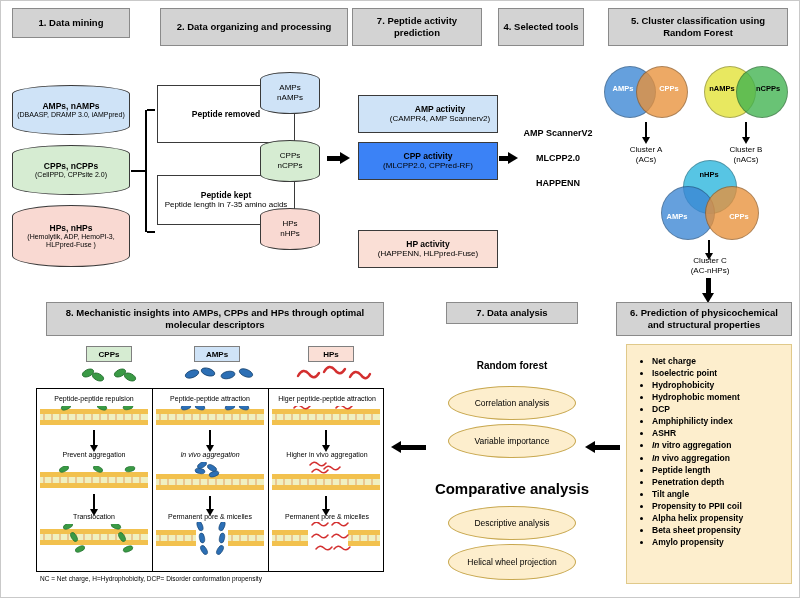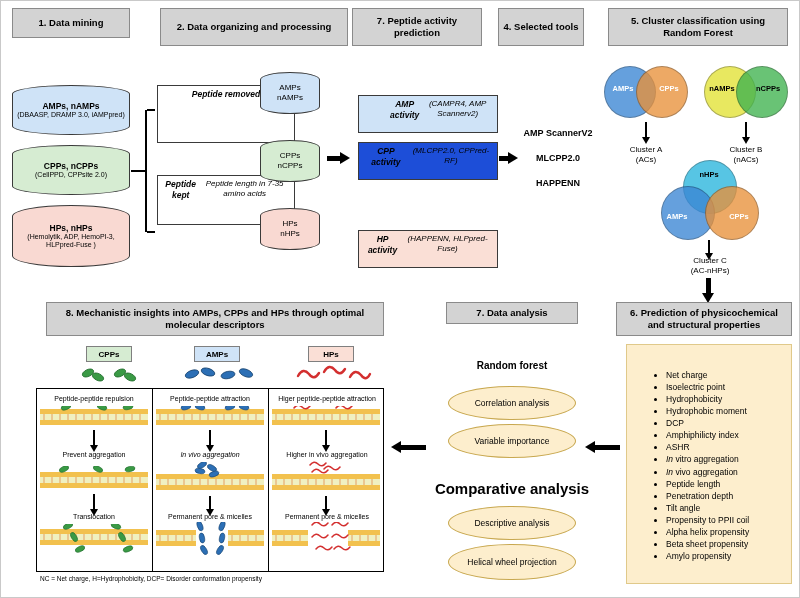--- a/index.html
+++ b/index.html
@@ -24,46 +24,46 @@
     text-align:center;font-size:8px;line-height:1.2;padding:2px;
   }
   .cyl b{font-size:8.5px;font-weight:bold;display:block;}
   .cyl .sub{font-size:7px;}
   .cyl-blue{background:#cfe3f7;}
   .cyl-green{background:#d6ecd2;}
   .cyl-red{background:#f9d9d2;}
   .cyl-sm{font-size:8px;}
   .box{
     border:1px solid #3a3a3a;
-    display:flex;justify-content:center;
-    text-align:center;font-size:8px;line-height:1.25;padding:3px 4px;font-style:italic;
+    display:flex;flex-direction:column;justify-content:center;
+    text-align:center;font-size:8px;line-height:1.25;padding:3px 4px;
   }
   .box .t{font-weight:bold;font-size:8.5px;}
   .box-blue{background:#cfe3f7;padding-left:28px;}
-  .box-green{background:#1d4ed8;}
+  .box-green{background:#3b82f6;}
   .box-red{background:#fadfd6;margin-top:40px;}
   .box-white{background:#ffffff;}
   .plain{font-size:8px;line-height:1.3;text-align:center;}
   .bold{font-weight:bold;}
   .italic{font-style:italic;}
   .arrow-r{position:absolute;background:#000;height:5px;}
   .arrow-r:after{content:"";position:absolute;right:-9px;top:-4px;border-left:10px solid #000;border-top:6.5px solid transparent;border-bottom:6.5px solid transparent;}
   .arrow-l{position:absolute;background:#000;height:5px;}
   .arrow-l:after{content:"";position:absolute;left:-9px;top:-4px;border-right:10px solid #000;border-top:6.5px solid transparent;border-bottom:6.5px solid transparent;}
   .arrow-d{position:absolute;background:#000;width:5px;}
   .arrow-d:after{content:"";position:absolute;left:-4px;bottom:-9px;border-top:10px solid #000;border-left:6.5px solid transparent;border-right:6.5px solid transparent;}
   .thin-d{position:absolute;background:#000;width:2px;}
   .thin-d:after{content:"";position:absolute;left:-3px;bottom:-6px;border-top:7px solid #000;border-left:4px solid transparent;border-right:4px solid transparent;}
   .vennc{position:absolute;border-radius:50%;opacity:.78;border:1px solid rgba(0,0,0,.35);}
   .lbl{position:absolute;font-size:7.5px;text-align:center;}
   .listbox{
     background:#fdeecd;border:1px solid #e0c98a;
     padding:6px 6px 4px 10px;font-size:8.5px;line-height:1.42;
   }
-  .listbox ul{margin:18px;padding-left:11px;}
+  .listbox ul{margin:4px;padding-left:11px;font-weight:bold;}
   .listbox li{margin:0;padding:0;}
   .ell{
     border:1px solid #c8a850;background:#fdeecd;border-radius:50%;
     display:flex;align-items:center;justify-content:center;text-align:center;
     font-size:8.5px;
   }
   .panel{border:1px solid #000;background:#fff;}
   .memlabel{font-size:7px;text-align:center;line-height:1.15;}
   .foot{font-size:6.5px;}
   .chip{border:1px solid #7f7f7f;display:flex;align-items:center;justify-content:center;font-size:8px;font-weight:bold;}

